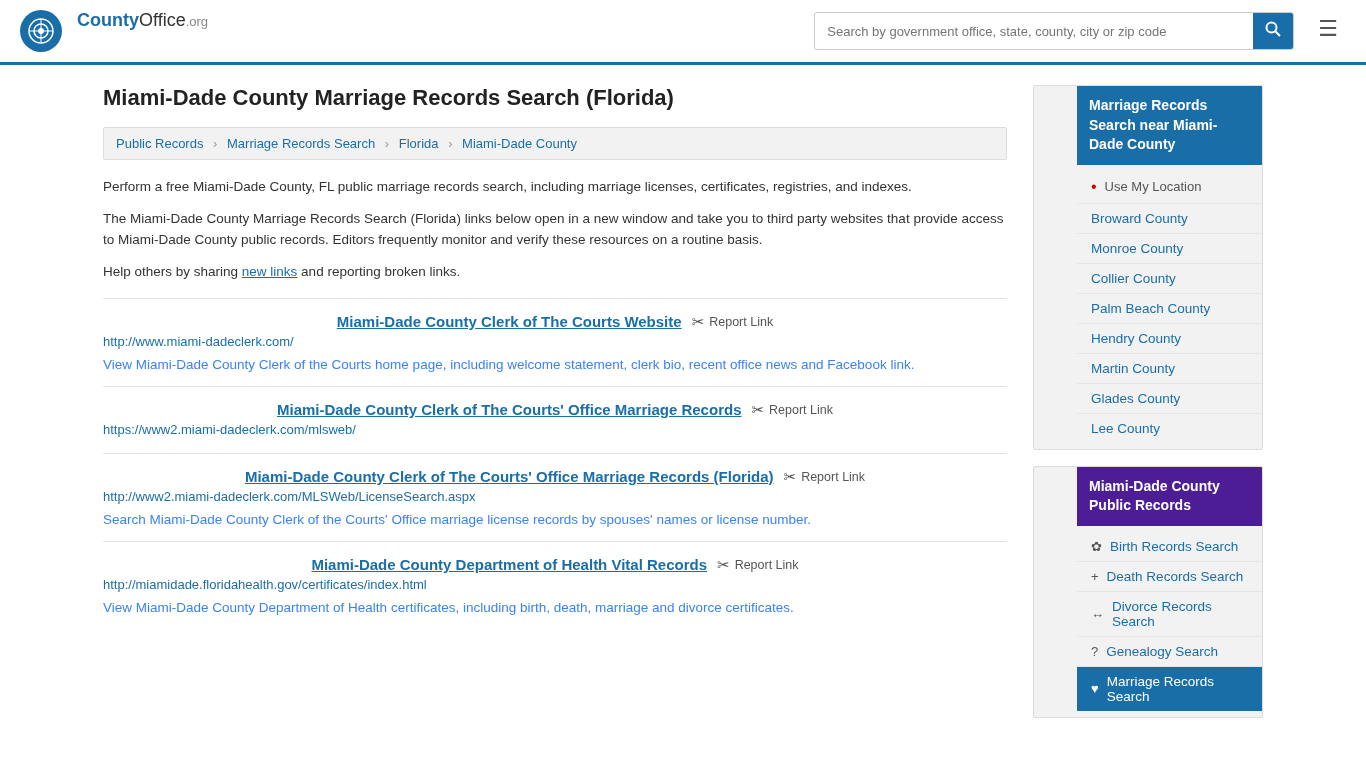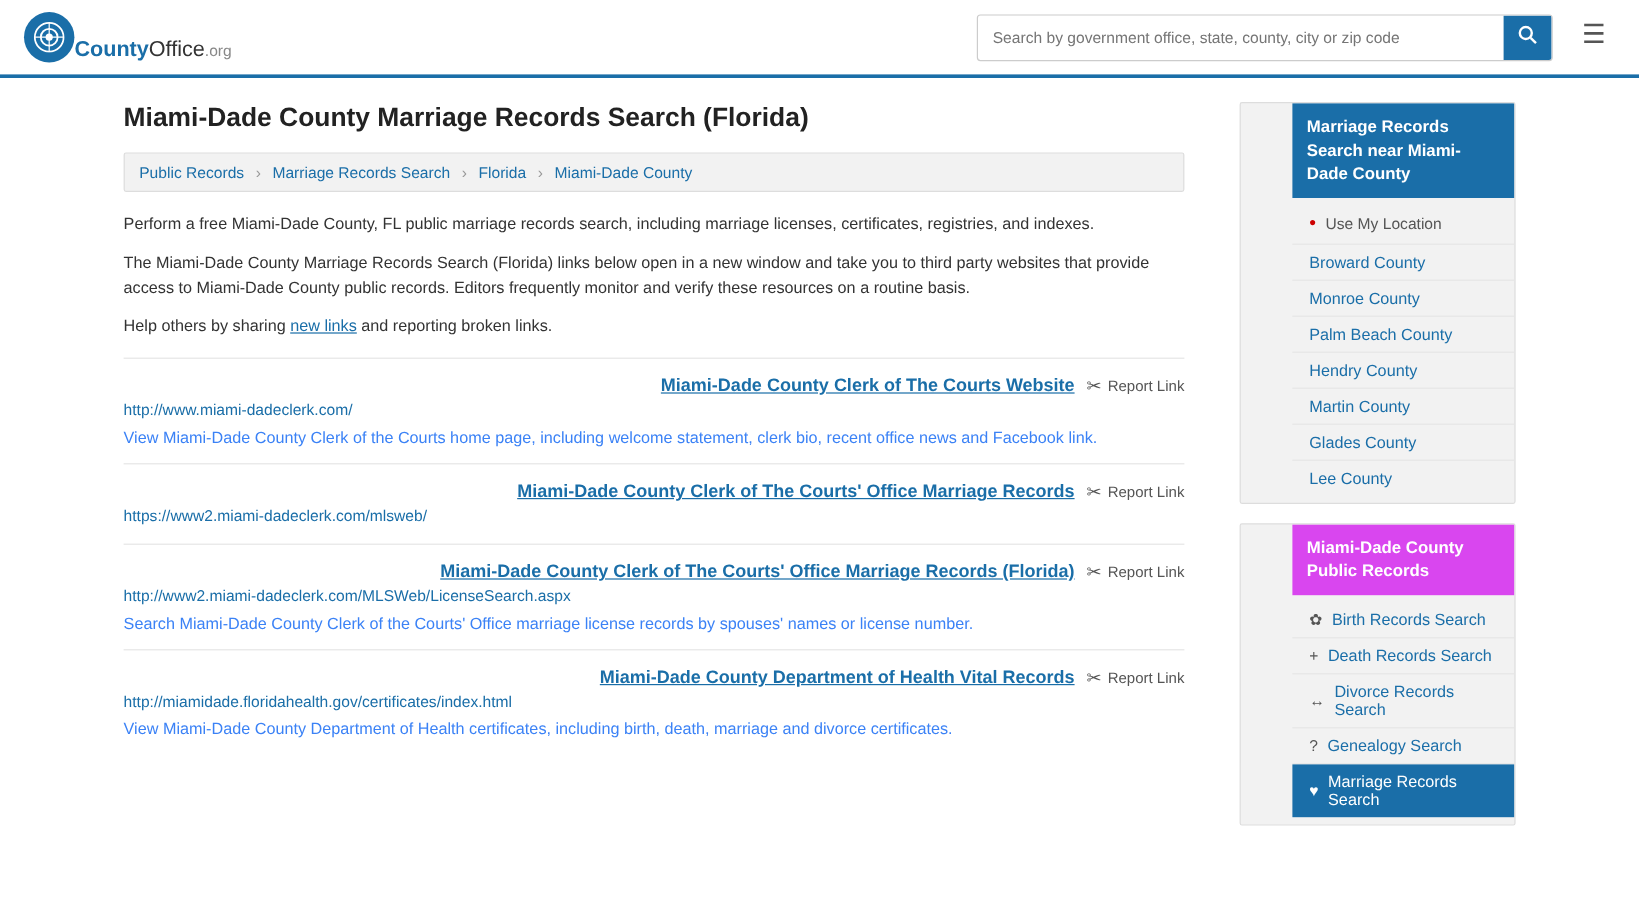--- a/index.html
+++ b/index.html
@@ -9,22 +9,22 @@
     .header {
       background: #fff;
       border-bottom: 3px solid #1a6ea8;
       padding: 10px 20px;
       display: flex;
       align-items: center;
       justify-content: space-between;
     }
     .logo-area {
       display: flex;
-      align-items: flex-end;
-      gap: 0;
+      align-items: flex-start;
+      gap: 15px;
     }
     .logo-circle {
       width: 42px;
       height: 42px;
       background: #1a6ea8;
       border-radius: 50%;
       display: flex;
       align-items: center;
       justify-content: center;
       color: #fff;
@@ -67,21 +67,21 @@
       color: #555;
       padding: 4px 8px;
     }
 
     
     .main-container {
       max-width: 1200px;
       margin: 0 auto;
       padding: 20px 20px;
       display: flex;
-      gap: 46px;
+      gap: 26px;
     }
     .content-area {
       flex: 1;
     }
     .sidebar {
       width: 230px;
       flex-shrink: 0;
     }
 
     
@@ -122,21 +122,21 @@
 
     
     .result-item {
       border-top: 1px solid #e5e5e5;
       padding: 14px 0 10px 0;
     }
     .result-item:first-child { border-top: 1px solid #e5e5e5; margin-top: 16px; }
     .result-header {
       display: flex;
       align-items: flex-start;
-      justify-content: flex-end;
+      justify-content: center;
       gap: 10px;
     }
     .result-title {
       font-size: 15px;
       font-weight: bold;
       color: #1a6ea8;
       text-decoration: underline;
       cursor: pointer;
     }
     .report-link-btn {
@@ -206,21 +206,21 @@
       color: #555;
       font-size: 13px;
     }
     .use-location .loc-dot {
       color: #c00;
       font-size: 16px;
     }
 
     
     .sidebar-section-header.dark {
-      background: #d946ef;
+      background: #4c1d95;
     }
 
     
     .sidebar-link.active {
       background: #1a6ea8;
       color: #fff;
     }
     .sidebar-link.active .sidebar-icon {
       color: #fff;
     }
@@ -332,20 +332,21 @@
     <div class="sidebar-section">
       <div class="sidebar-section-header">Marriage Records Search near Miami-Dade County</div>
       <div class="sidebar-section-body">
         <div class="sidebar-link use-location">
           <span class="loc-dot sidebar-icon">•</span>
           <span>Use My Location</span>
         </div>
         <div id="nearby-counties">
             <a href="#" class="sidebar-link">Broward County</a>
             <a href="#" class="sidebar-link">Monroe County</a>
+            <a href="#" class="sidebar-link">Collier County</a>
             <a href="#" class="sidebar-link">Palm Beach County</a>
             <a href="#" class="sidebar-link">Hendry County</a>
             <a href="#" class="sidebar-link">Martin County</a>
             <a href="#" class="sidebar-link">Glades County</a>
             <a href="#" class="sidebar-link">Lee County</a>
           </div>
       </div>
     </div>
 
     <div class="sidebar-section">

